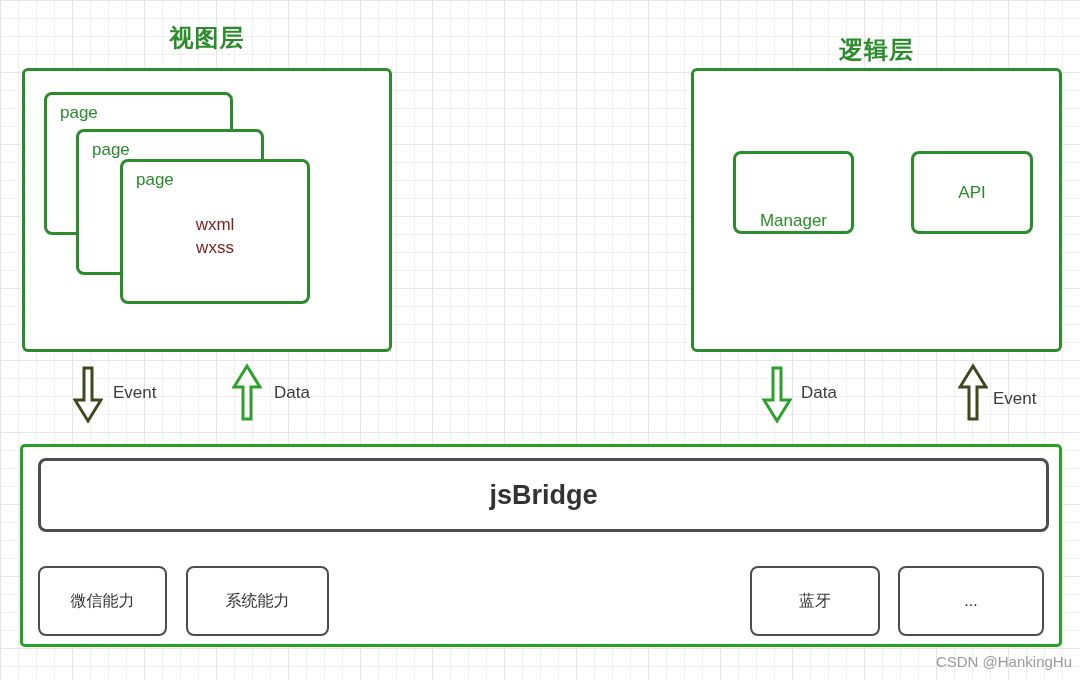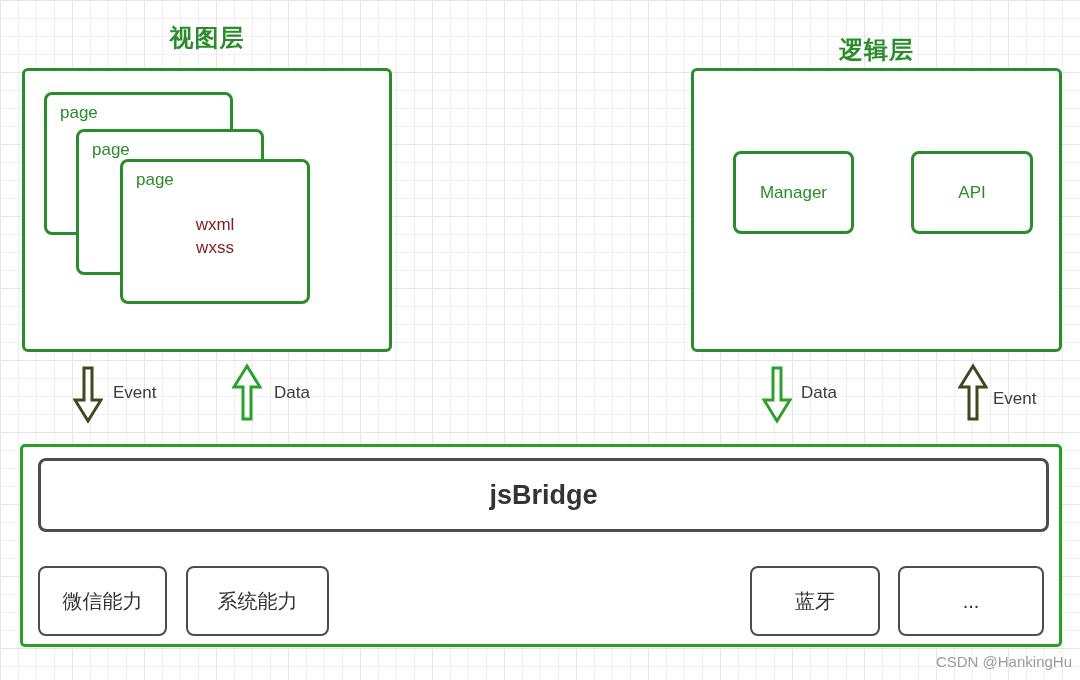--- a/index.html
+++ b/index.html
@@ -57,21 +57,21 @@
   .jsbridge-box{
     position:absolute;border:3px solid #4d4d4d;border-radius:8px;
     background:#ffffff;box-sizing:border-box;
     display:flex;align-items:center;justify-content:center;
     font-size:27px;font-weight:600;color:#333333;
   }
   .cap-box{
     position:absolute;border:2.5px solid #4d4d4d;border-radius:8px;
     background:#ffffff;box-sizing:border-box;
     display:flex;align-items:center;justify-content:center;
-    font-size:20px;color:#333333;top:119px;height:70px;
+    font-size:16px;color:#333333;top:119px;height:70px;
   }
   .watermark{
     font-size:15px;color:#9b9b9b;text-align:center;
   }
   svg{display:block;}
 </style>
 </head>
 <body>
 
 <div class="canvas">
@@ -90,21 +90,21 @@
       <div class="page-content">
         <div>wxml</div>
         <div>wxss</div>
       </div>
     </div>
   </div>
 
   <div class="abs layer-title" style="left:691px;top:34px;width:371px;">逻辑层</div>
 
   <div class="abs green-box" style="left:691px;top:68px;width:371px;height:284px;">
-    <div class="module-box" style="left:39px;top:80px;width:121px;height:83px;">
+    <div class="module-box" style="left:39px;top:80px;width:121px;height:83px;align-items:flex-end;">
       <span>Manager</span>
     </div>
     <div class="module-box" style="left:217px;top:80px;width:122px;height:83px;">
       <span>API</span>
     </div>
   </div>
 
   <div class="abs" style="left:73px;top:366px;">
     <svg width="30" height="58" viewBox="0 0 30 58">
       <path d="M11 2 H19 V34 H28 L15 55 L2 34 H11 Z" fill="#ffffff" stroke-width="3" stroke="#3e491f"></path>

